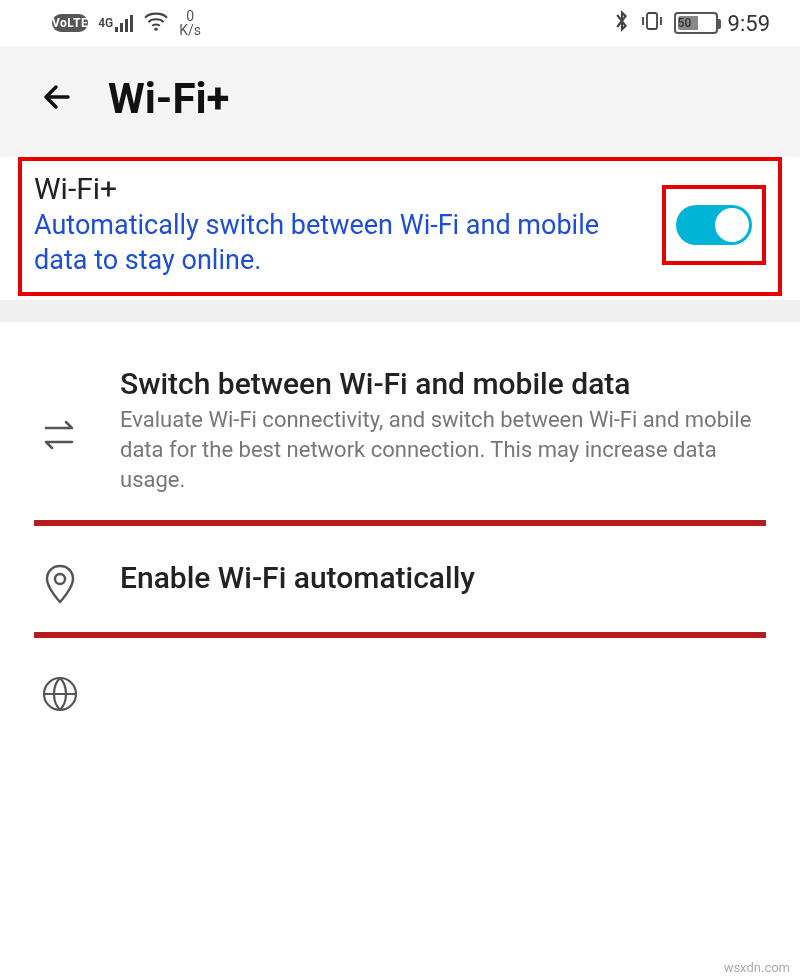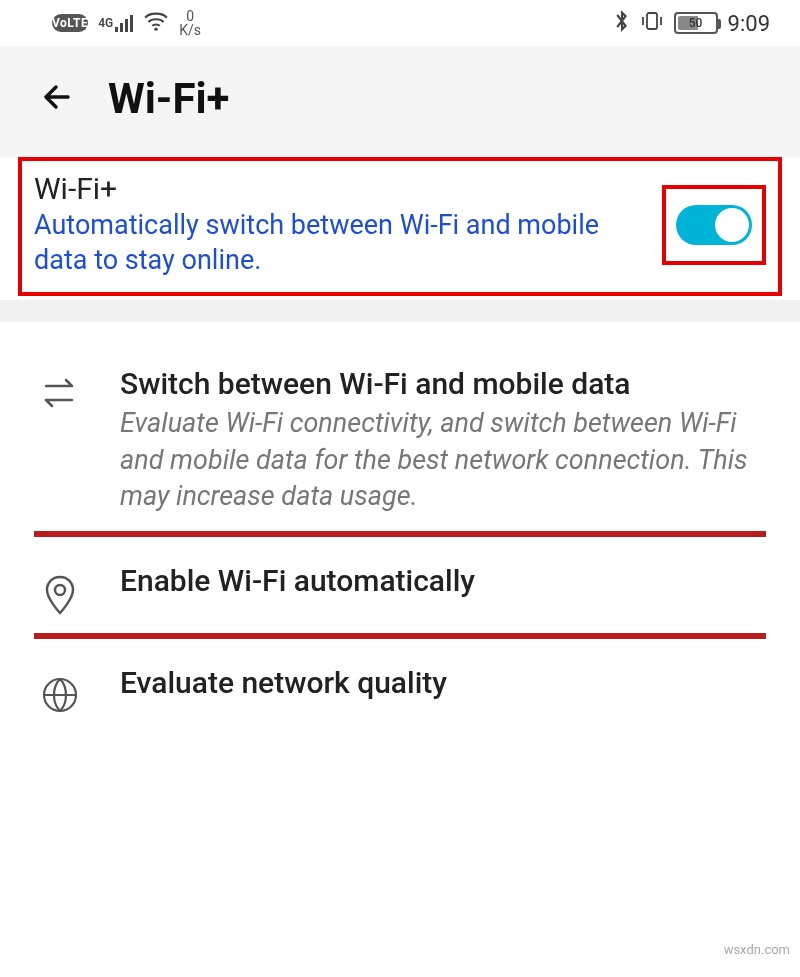--- a/index.html
+++ b/index.html
@@ -45,21 +45,21 @@
       background: #444;
     }
     .signal-bars span:nth-child(1){height:5px}
     .signal-bars span:nth-child(2){height:9px}
     .signal-bars span:nth-child(3){height:13px}
     .signal-bars span:nth-child(4){height:17px}
     .speed { font-size: 14px; line-height: 1; text-align: center; color:#555 }
     .battery-box{
       display:inline-flex; align-items:center;
       border:2px solid #555; border-radius:4px; width:44px; height:22px;
-      position:relative; padding:2px; font-size:12px; justify-content:center;
+      position:relative; padding:2px; font-size:12px; justify-content:flex-start;
     }
     .battery-box::after{
       content:''; position:absolute; right:-5px; top:5px; width:3px; height:10px;
       background:#555; border-radius:0 2px 2px 0;
     }
     .battery-fill{position:absolute; left:2px; top:2px; bottom:2px; width:50%; background:#888; border-radius:2px 0 0 2px; z-index:0}
     .battery-text{position:relative; z-index:1; font-weight:500; color:#333}
     .header {
       display: flex;
       align-items: center;
@@ -113,44 +113,43 @@
     .about-section { padding: 44px 34px 0 34px; }
     .about-label {
       font-size: 24px;
       color: #888;
       letter-spacing: 1px;
       margin-bottom: 38px;
     }
     .about-item {
       display: flex;
       gap: 38px;
-      padding: 0 0 16px 4px;
-      align-items: flex-start;
+      padding: 0 0 26px 4px;
+      align-items: center;
     }
     .about-item + .about-item { border-top: 6px solid #b91c1c; padding-top: 26px; }
     .about-icon {
       width: 44px;
       flex-shrink: 0;
       display:flex; justify-content:center; padding-top:10px;
       color:#555;
     }
     .about-content h3 {
       font-size: 30px;
       font-weight: 500;
       color: #222;
       margin-bottom: 4px;
     }
     .about-content p {
-      font-size: 27px;
+      font-size: 22px;
       color: #777;
       line-height: 1.35;
-      font-style: italic;
     }
     .watermark{
-      position:absolute; bottom:20px; right:10px; font-size:13px; color:#aaa;
+      position:absolute; bottom:2px; right:10px; font-size:13px; color:#aaa;
     }
   </style>
 </head>
 <body>
 
 <div class="status-bar">
   <div class="status-left">
     <span class="volte-badge">VoLTE</span>
     <span class="sig-4g">
       <span style="margin-right:2px;font-weight:600">4G</span>
@@ -181,21 +180,21 @@
     <span>
       <svg width="24" height="22" viewBox="0 0 24 22">
           <rect x="7" y="3" width="10" height="16" rx="2" fill="none" stroke="#444" stroke-width="1.8"></rect>
           <path stroke="#444" stroke-width="1.8" d="M3 7 v8 M21 7 v8"></path>
         </svg>
     </span>
     <span class="battery-box">
       <span class="battery-fill"></span>
       <span class="battery-text">50</span>
     </span>
-    <span style="font-size:22px;color:#333">9:09</span>
+    <span style="font-size:22px;color:#333">9:59</span>
   </div>
 </div>
 
 <div class="header">
   <span>
     <svg width="40" height="40" viewBox="0 0 40 40">
         <path d="M30 20 H8 M8 20 L18 10 M8 20 L18 30" stroke="#111" stroke-width="3.5" fill="none" stroke-linecap="round" stroke-linejoin="round"></path>
       </svg>
   </span>
   <h1>Wi-Fi+</h1>
@@ -240,18 +239,17 @@
   </div>
 
   <div class="about-item">
     <div class="about-icon">
       <svg width="40" height="40" viewBox="0 0 40 40">
           <circle cx="20" cy="20" r="16" fill="none" stroke="#555" stroke-width="2.2"></circle>
           <path d="M4 20 H36 M20 4 C12 12 12 28 20 36 M20 4 C28 12 28 28 20 36" fill="none" stroke="#555" stroke-width="2.2"></path>
         </svg>
     </div>
     <div class="about-content">
-      <h3>Evaluate network quality</h3>
     </div>
   </div>
 </div>
 
 <div class="watermark">wsxdn.com</div>
 
 </body></html>

